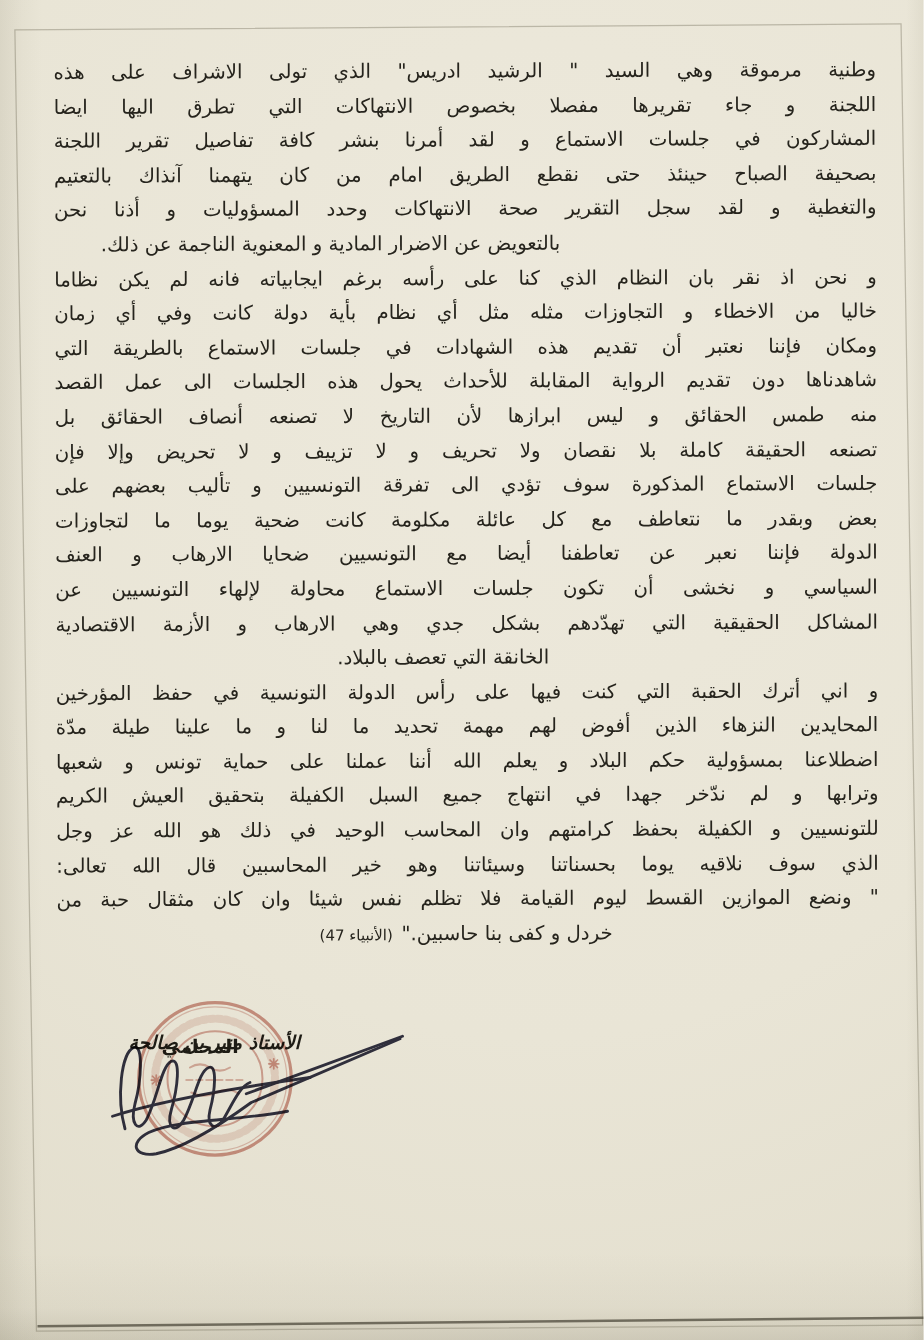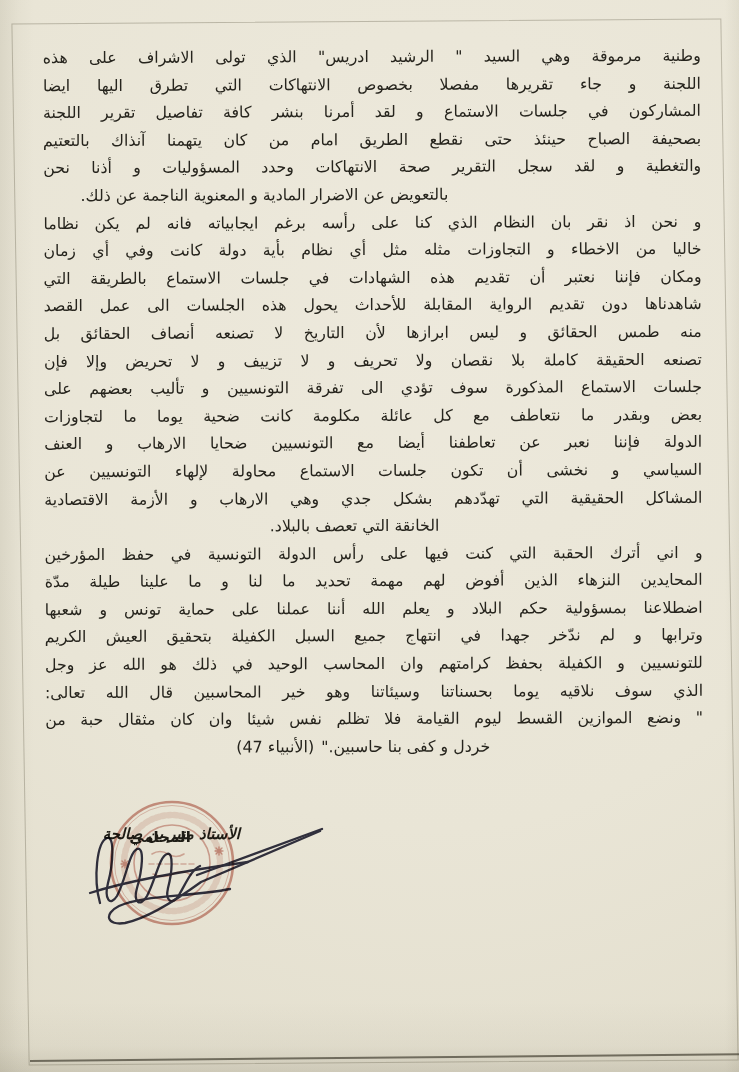--- a/index.html
+++ b/index.html
@@ -34,21 +34,21 @@
     transform: rotate(-0.2deg);
   }
   .line {
     height: 27.6px; overflow: hidden;
     text-align: justify; text-align-last: justify;
   }
   .line.end { text-align: right; text-align-last: auto; }
   .indent-a { padding-right: 253px; }
   .indent-b { padding-right: 263px; }
   .indent-c { padding-right: 213px; }
-  .ref { font-size: 16px; margin-right: 7px; }
+  .ref { font-size: 12px; margin-right: 7px; }
   
   .sig-name {
     position: absolute; left: 64px; top: 825px; width: 176px;
     direction: rtl; 
     font-size: 15px; font-weight: bold; color: #1e1c15; white-space: nowrap; font-style: italic;
   }
   .sig-title {
     position: absolute; left: 112px; top: 828px; width: 96px;
     direction: rtl; text-align: center;
     font-size: 15px; font-weight: bold; color: #1e1c15;

